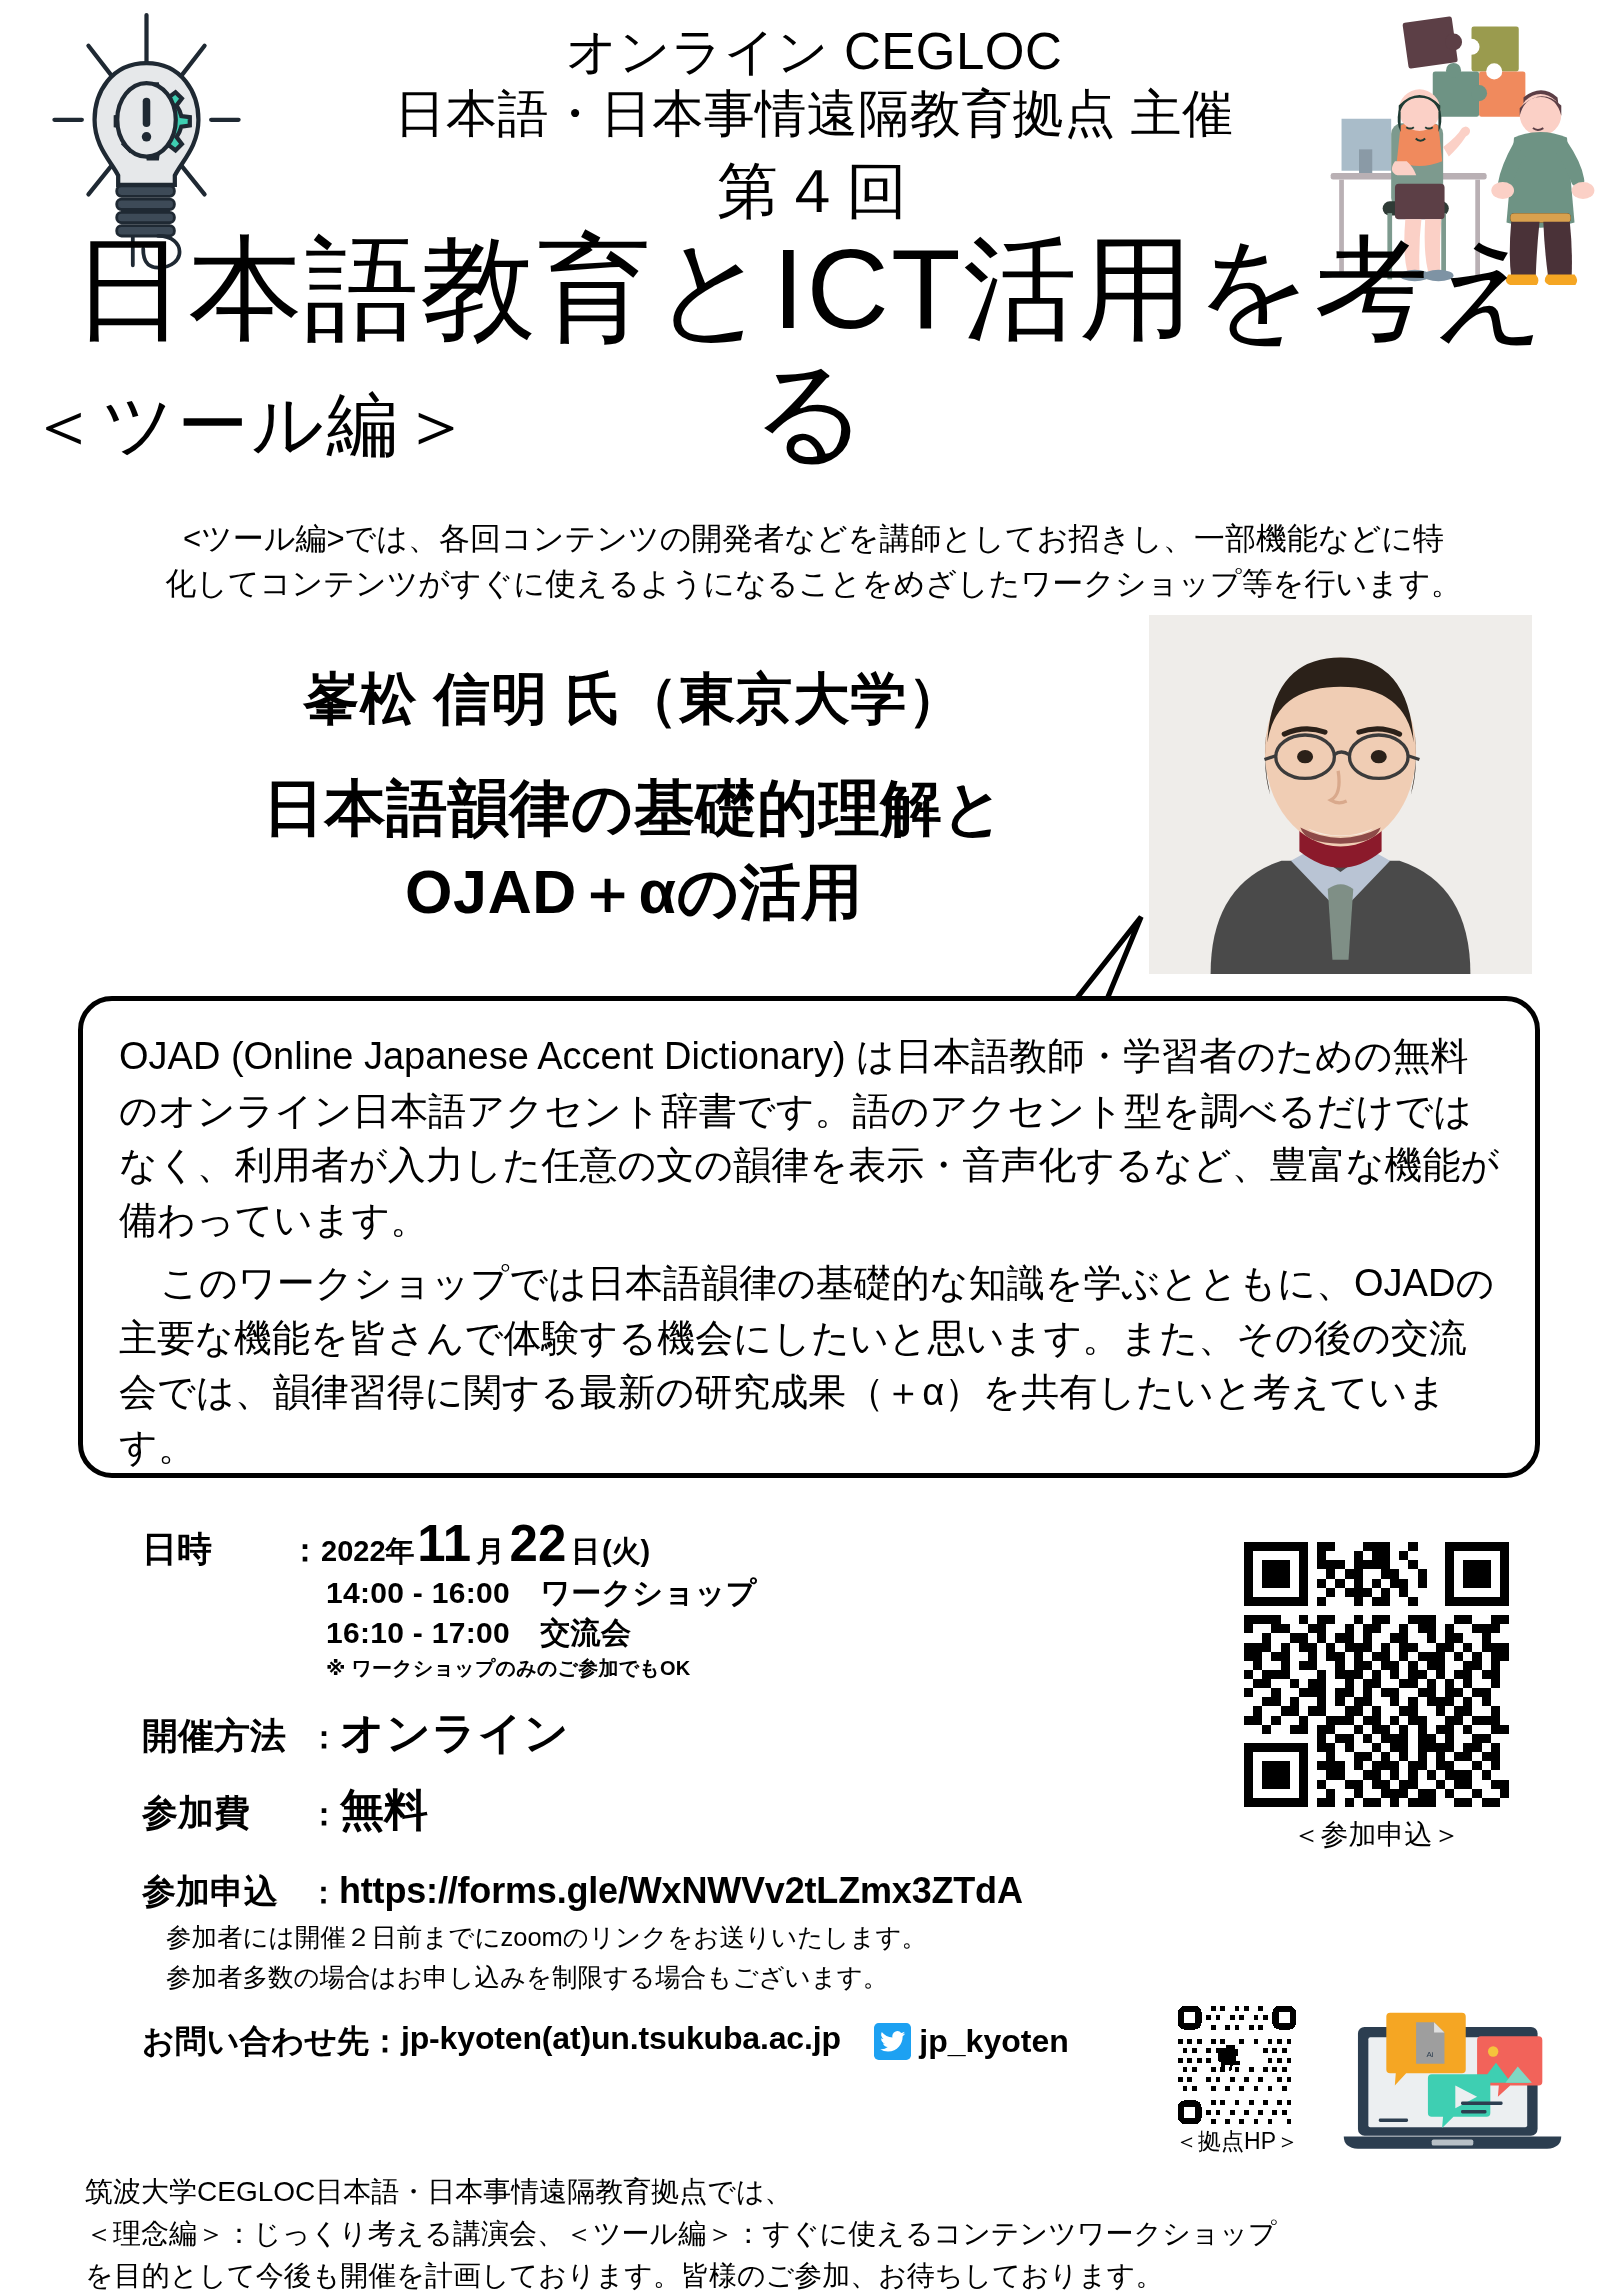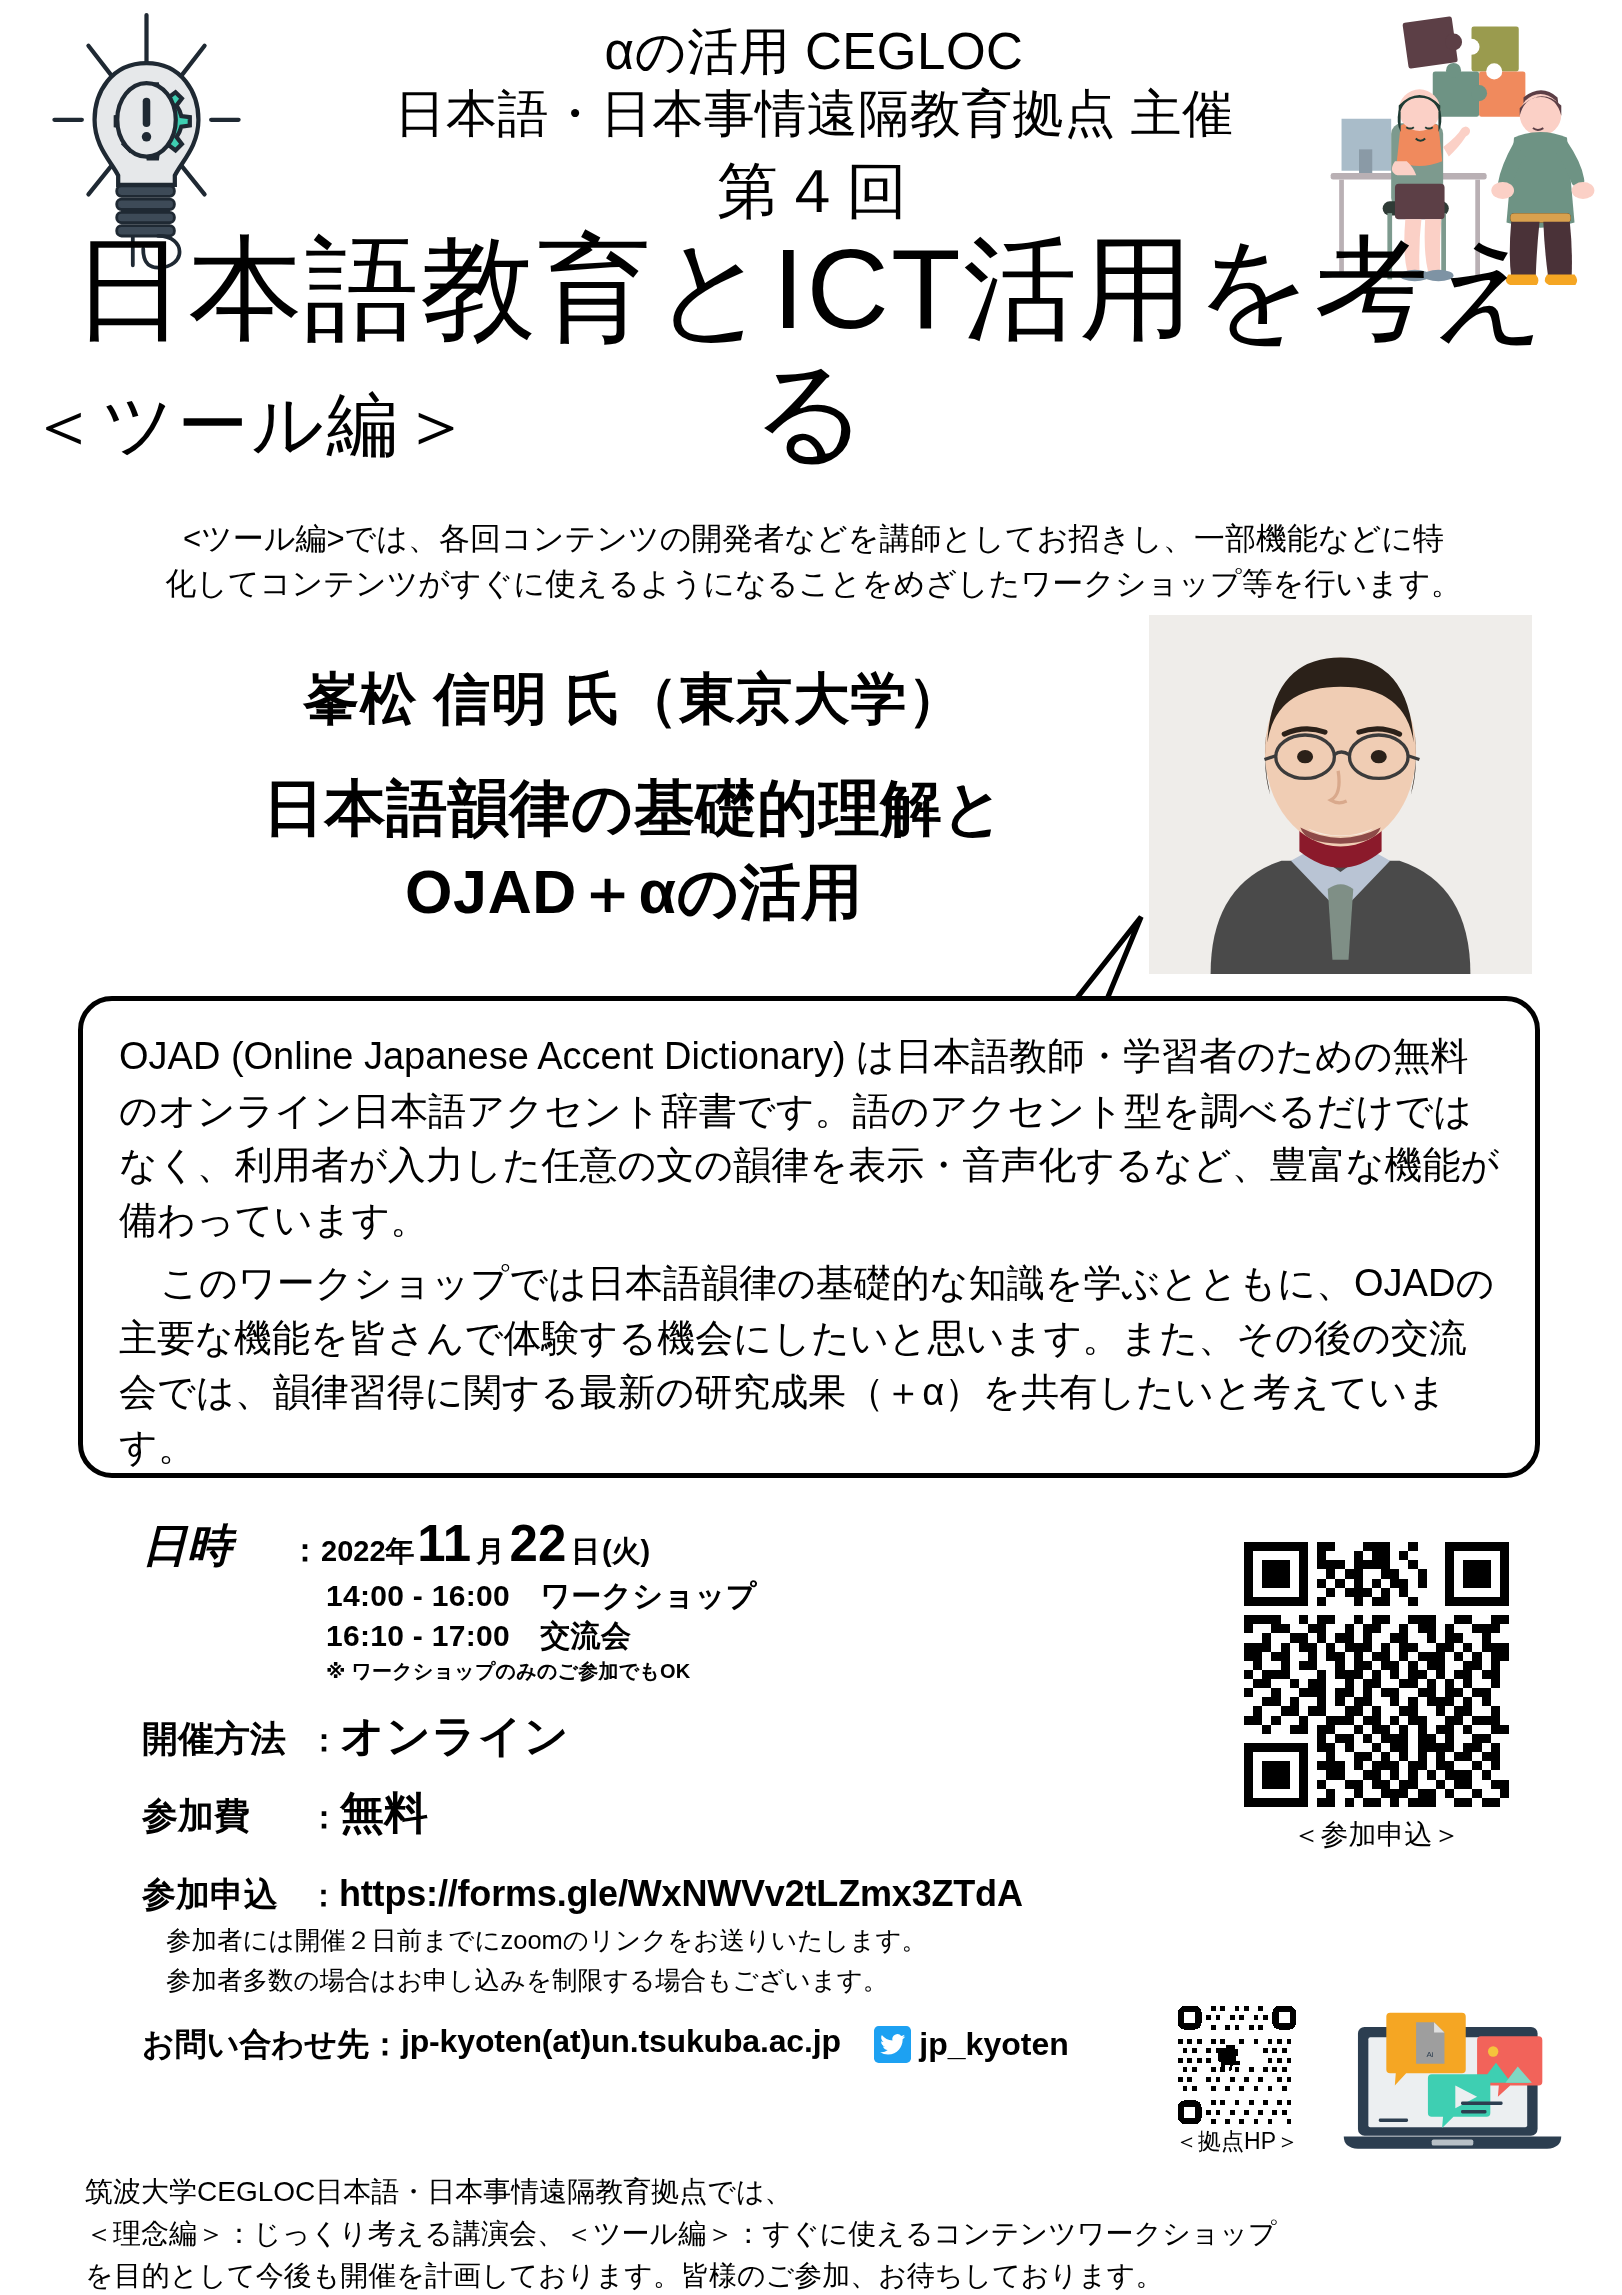--- a/index.html
+++ b/index.html
@@ -51,21 +51,21 @@
   #bubble-text p.indent{text-indent:41px;}
   #bubble-tail{position:absolute;left:965px;top:913px;width:303px;height:109px;}
 
   
   #details{position:absolute;left:142px;top:1514px;width:1078px;}
   .row{display:flex;align-items:baseline;}
   .lbl{font-weight:700;white-space:nowrap;}
   .colon{font-weight:700;}
 
   #row-date{margin-bottom:0.9px;}
-  #row-date .lbl{font-size:45px;width:147px;font-style:italic;}
+  #row-date .lbl{font-size:35px;width:147px;}
   #row-date .colon{font-size:32px;}
   .d-year{font-size:29px;font-weight:700;}
   .d-big{font-size:51px;font-weight:700;padding:0 2.8px;}
   .d-unit{font-size:29px;font-weight:700;padding:0 1.9px;}
   .d-dow{font-size:29px;font-weight:700;}
 
   .sched{margin-left:184px;font-size:30px;font-weight:700;line-height:1.32;letter-spacing:.01em;}
   .note{margin-left:184px;font-size:20px;font-weight:700;line-height:1.4;margin-top:1.9px;letter-spacing:.01em;}
 
   #row-method{margin-top:22px;}
@@ -189,21 +189,21 @@
     <ellipse cx="546" cy="392" rx="24" ry="18" fill="#fbd0c6"></ellipse>
     <rect x="392" y="440" width="128" height="20" rx="8" fill="#d9a martial"></rect>
     <rect x="392" y="440" width="128" height="20" rx="8" fill="#d9a14e"></rect>
     <path d="M394 458 q-6 70 0 116 l52 0 q2 -60 8 -116 Z" fill="#4a3238"></path>
     <path d="M462 458 q2 56 10 116 l50 0 q2 -60 -4 -116 Z" fill="#4a3238"></path>
     <path d="M388 570 q-12 16 4 22 l56 0 q8 -10 -2 -22 Z" fill="#f5a623"></path>
     <path d="M470 570 q-12 16 4 22 l56 0 q8 -10 -2 -22 Z" fill="#f5a623"></path>
   </svg>
 
   <div id="org-lines">
-    <div class="org-line">αの活用 CEGLOC</div>
+    <div class="org-line">オンライン CEGLOC</div>
     <div class="org-line">日本語・日本事情遠隔教育拠点 主催</div>
   </div>
 
   <div id="issue-no">第４回</div>
   <div id="main-title">日本語教育とICT活用を考える</div>
   <div id="sub-title">＜ツール編＞</div>
 
   <div id="intro-text">
     <div>&lt;ツール編&gt;では、各回コンテンツの開発者などを講師としてお招きし、一部機能などに特</div>
     <div>化してコンテンツがすぐに使えるようになることをめざしたワークショップ等を行います。</div>

